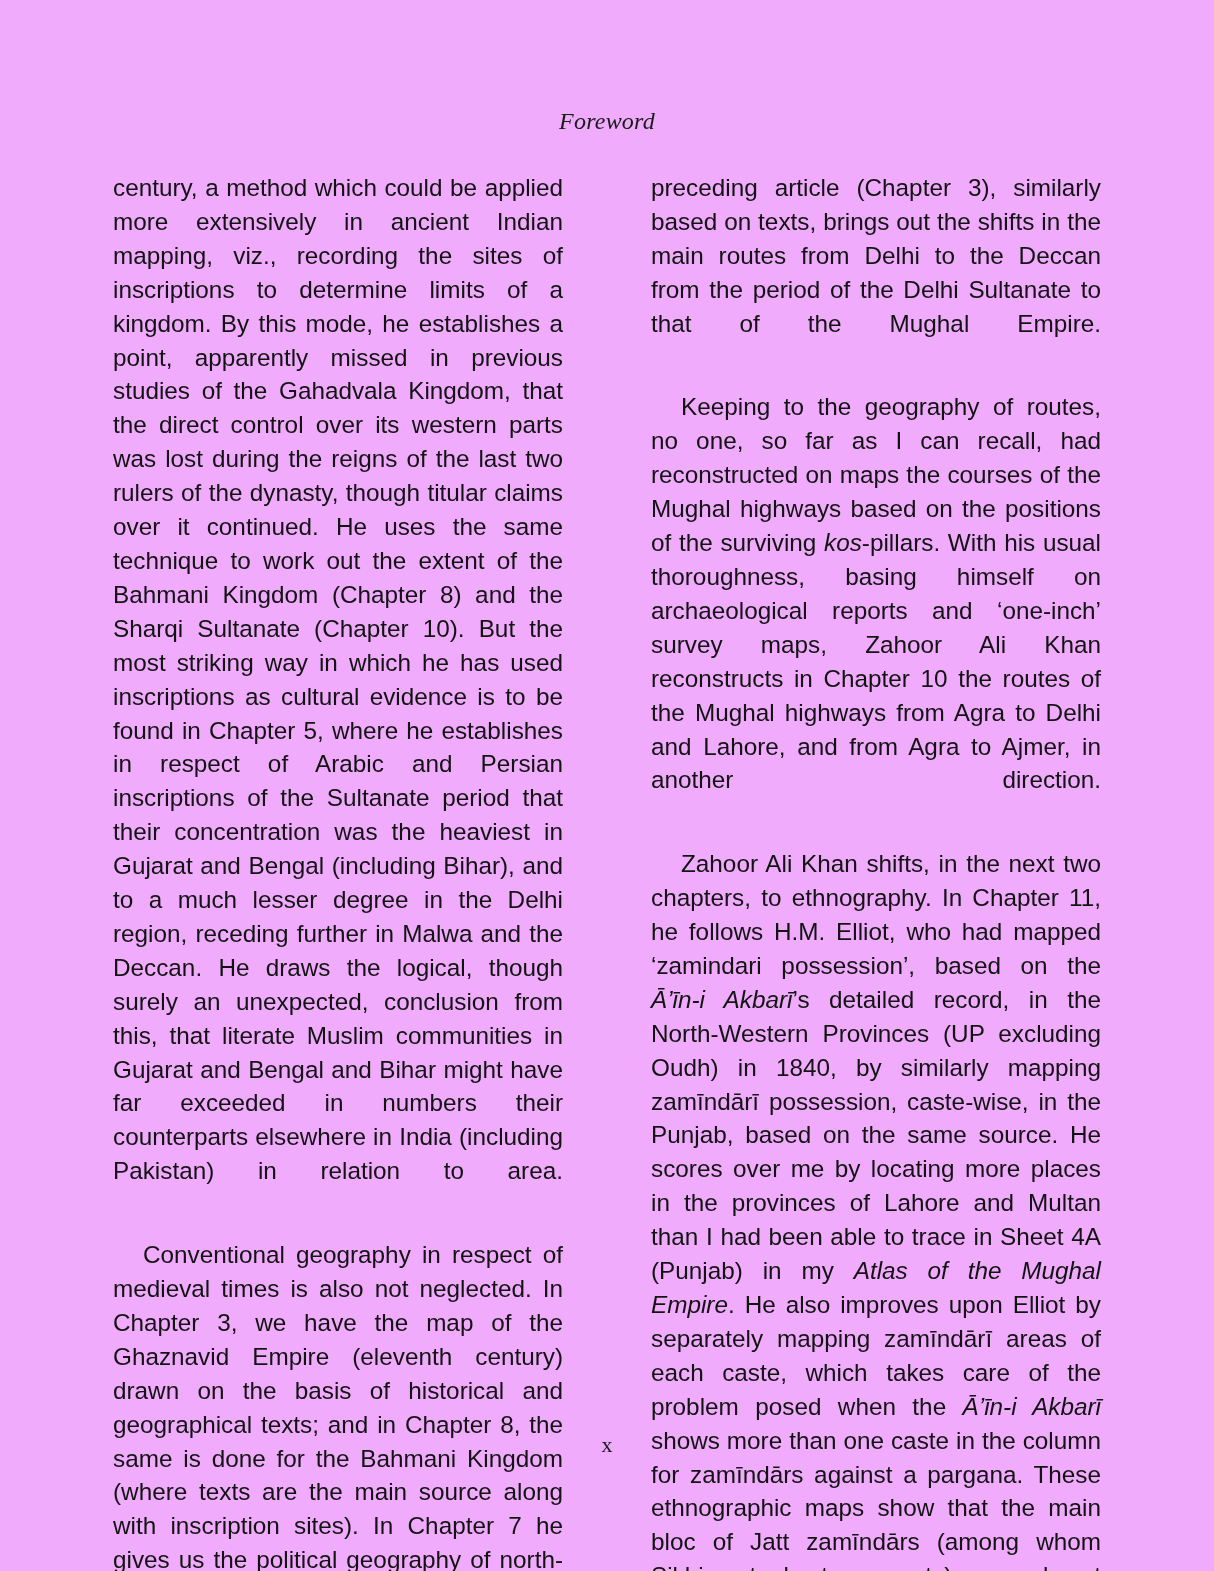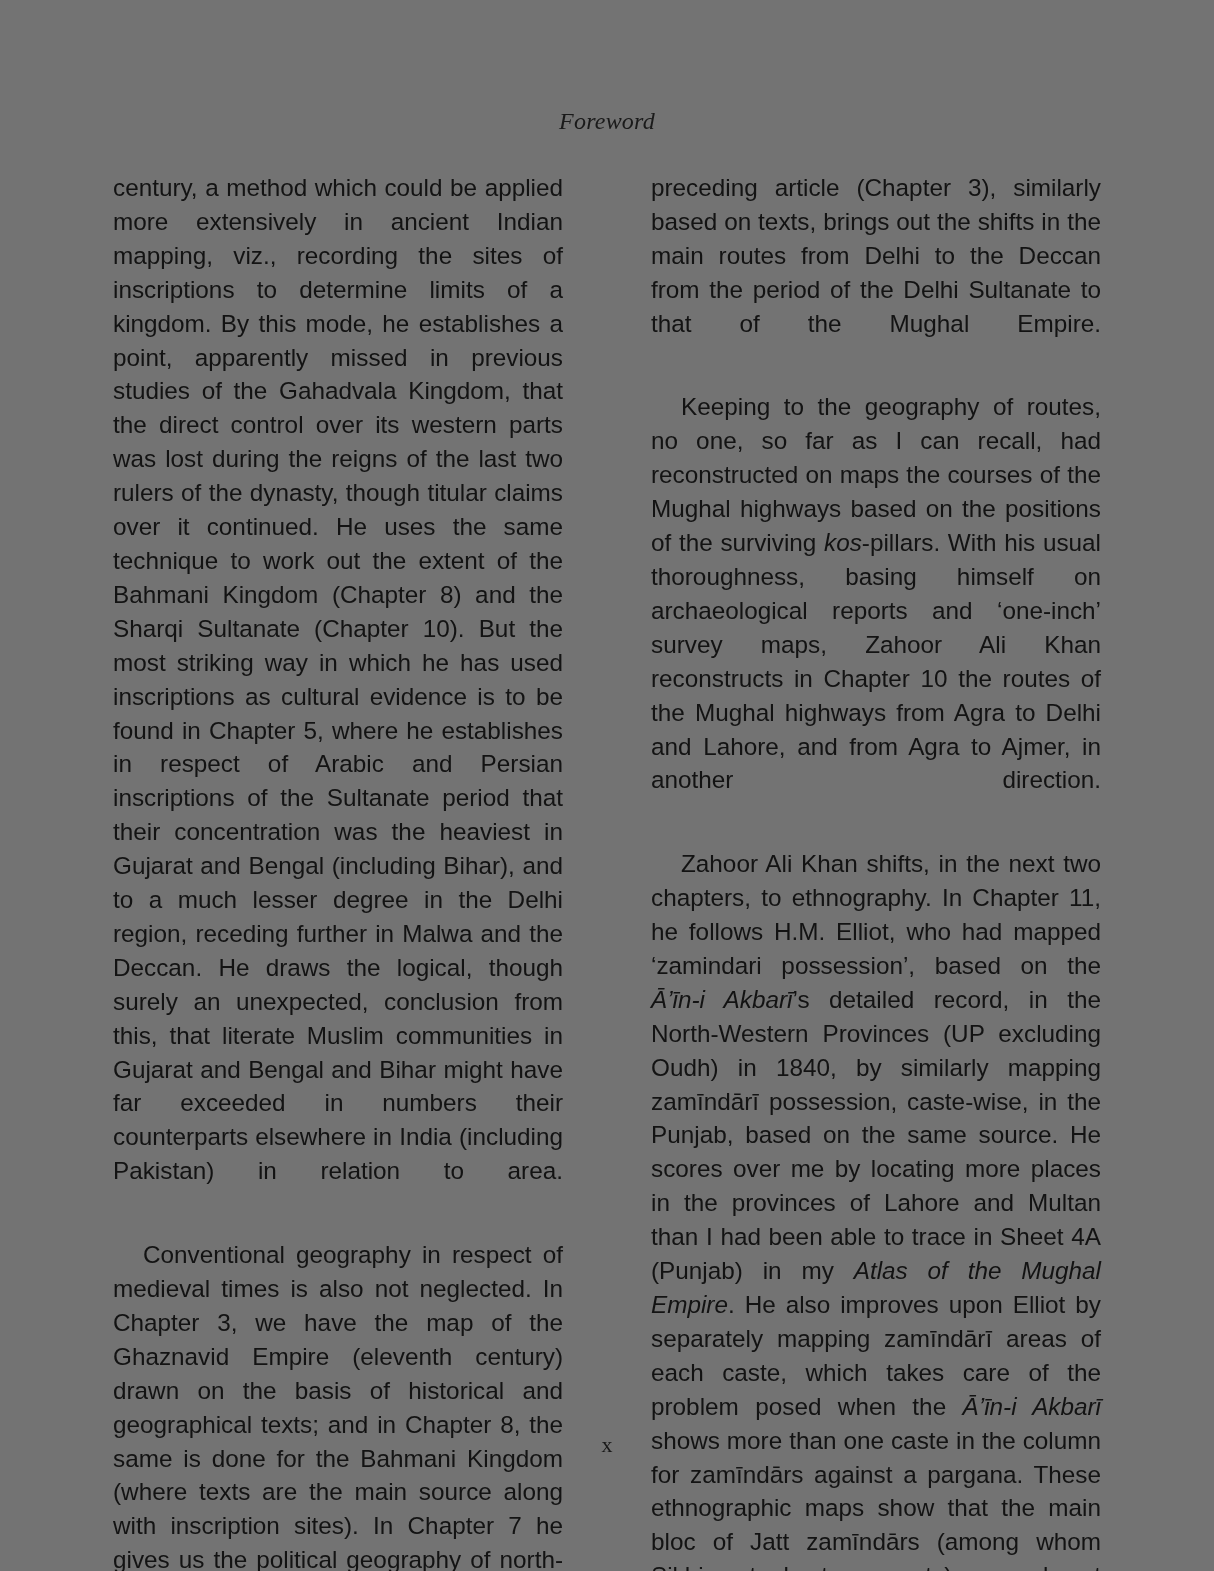--- a/index.html
+++ b/index.html
@@ -4,21 +4,21 @@
 <style>
   html, body {
     margin: 0;
     padding: 0;
     background: #ffffff;
   }
   .page {
     position: relative;
     width: 1214px;
     height: 1571px;
-    background: #737373;
+    background: #f0abfc;
     overflow: hidden;
     box-sizing: border-box;
   }
   .running-head {
     position: absolute;
     top: 108px;
     left: 0;
     width: 1214px;
     text-align: center;
     font-family: "Liberation Serif", "DejaVu Serif", serif;

